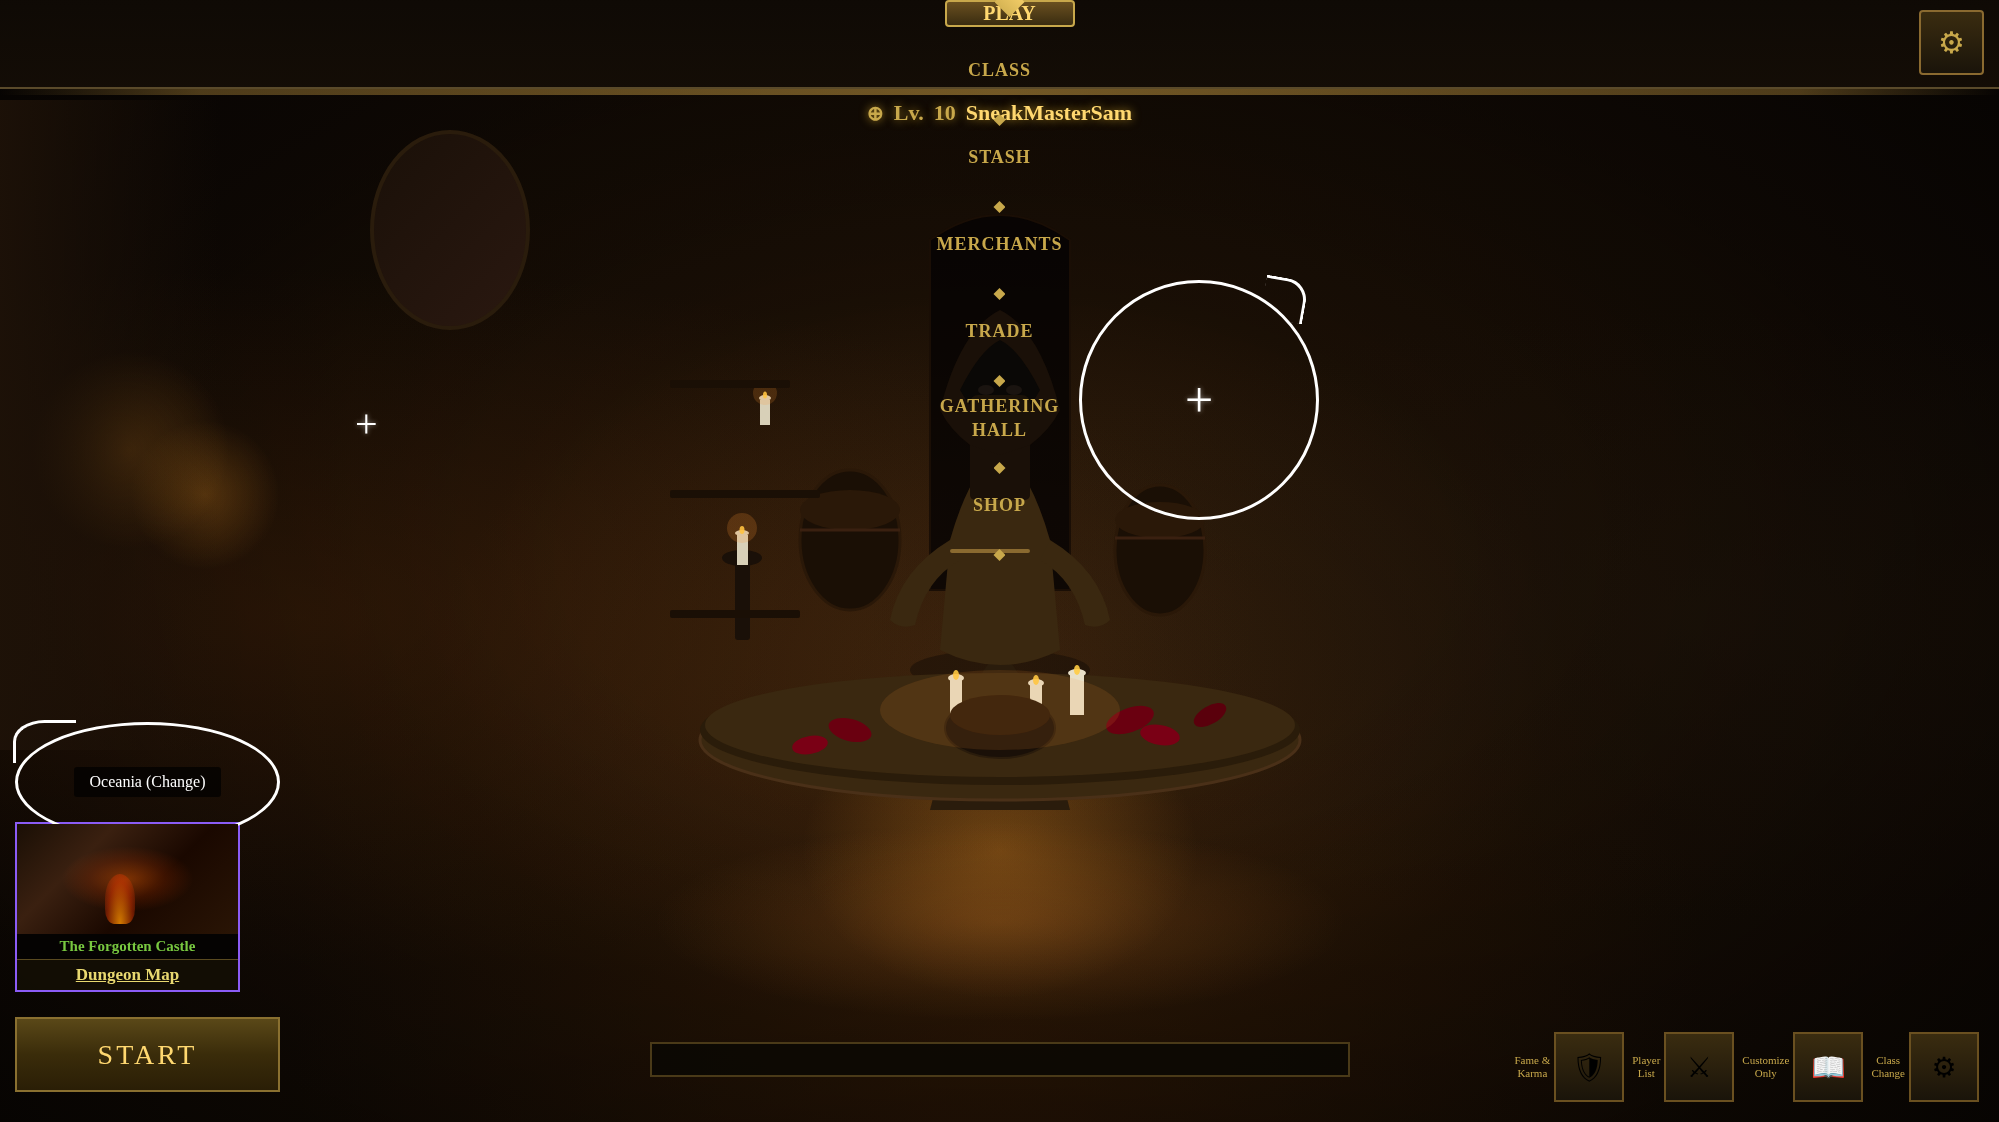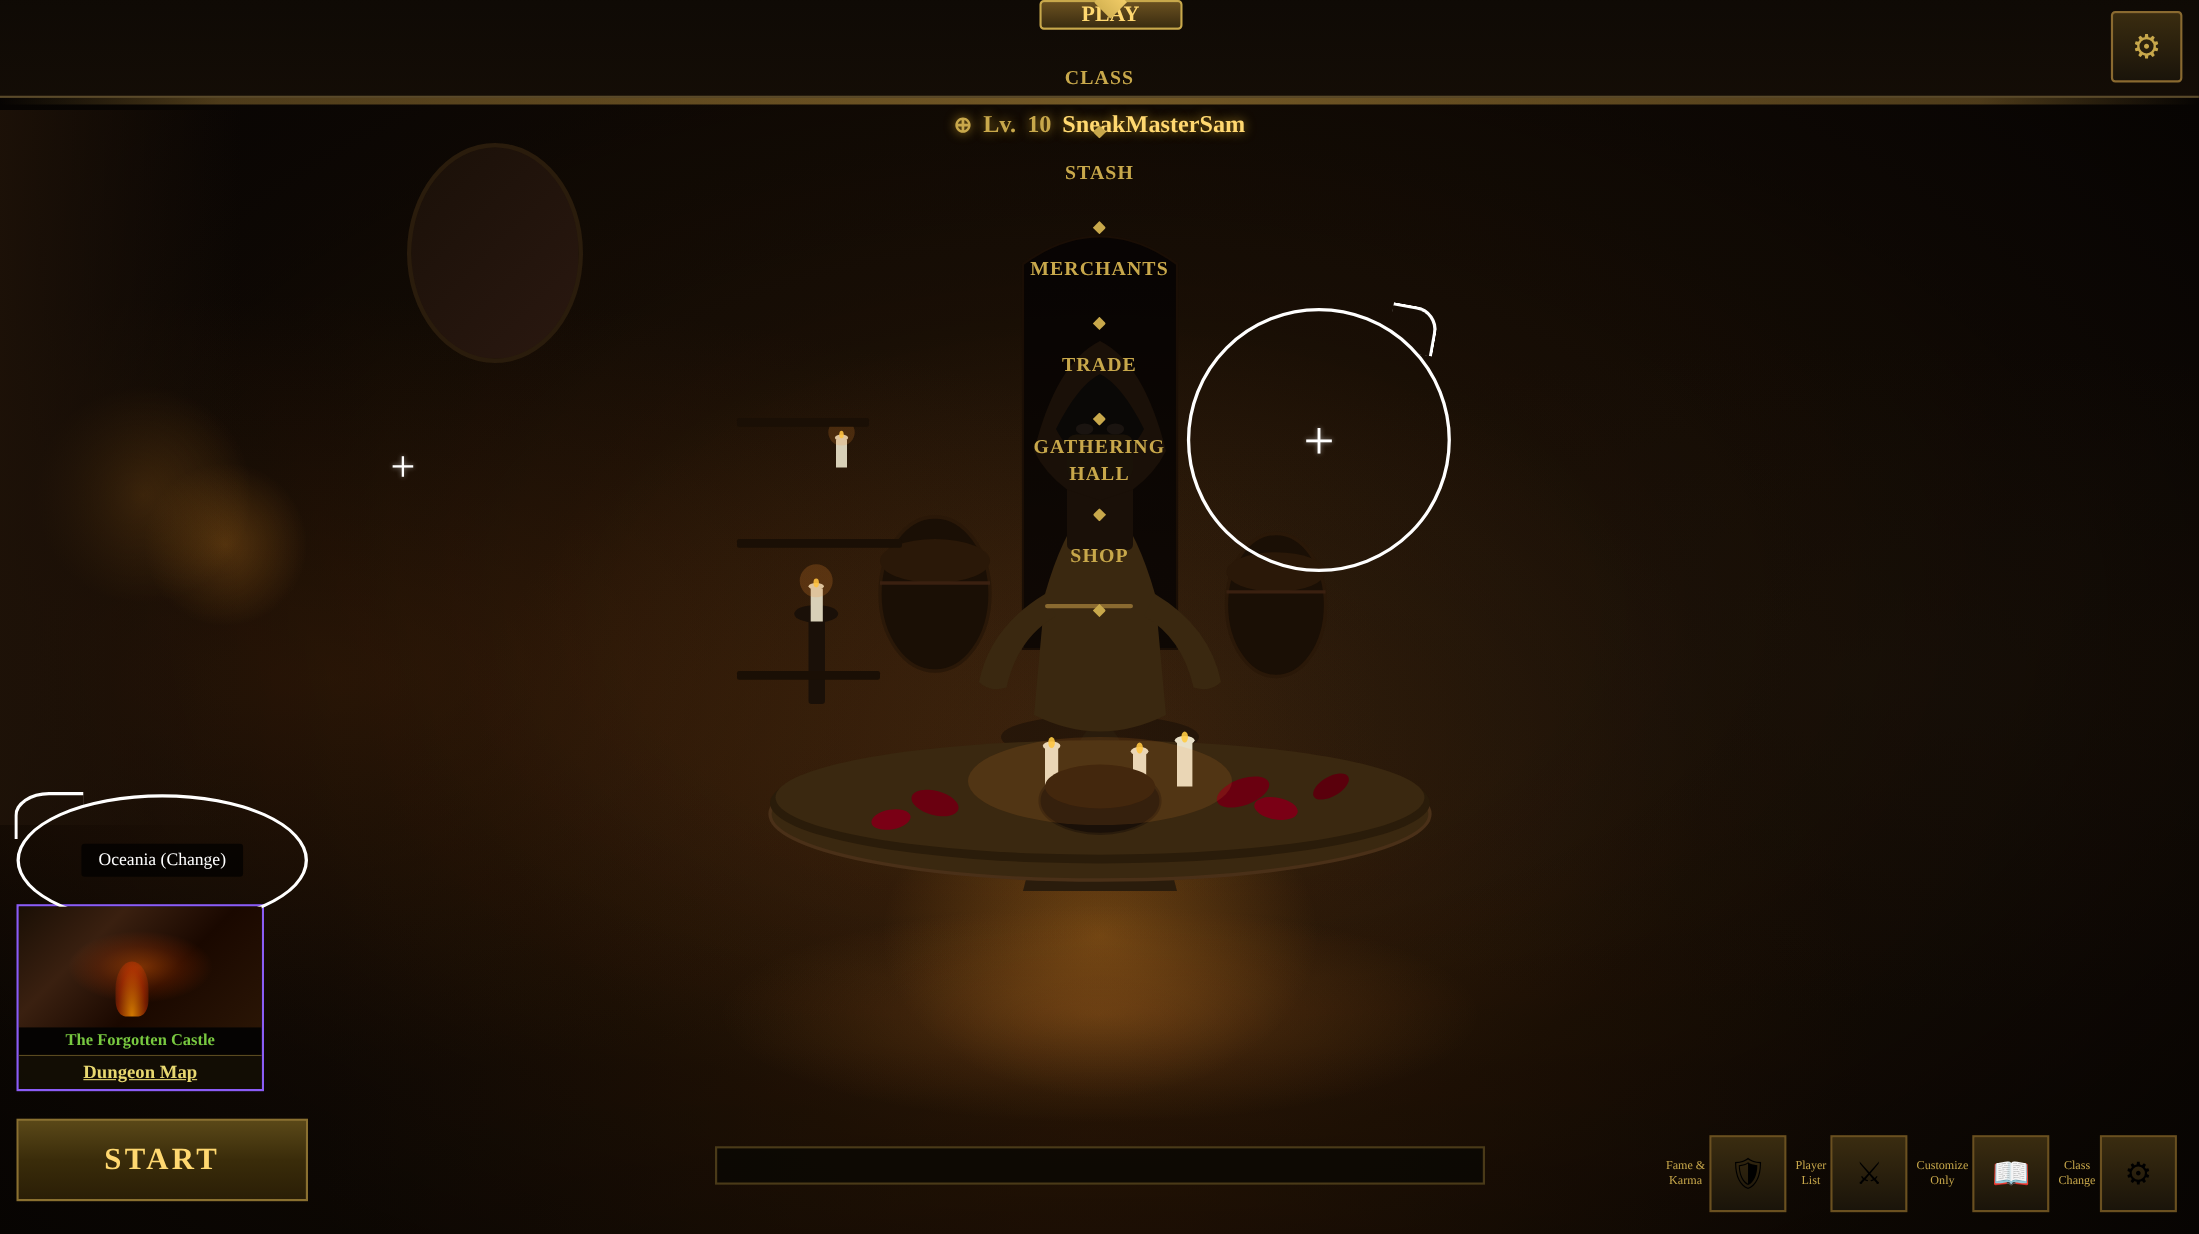--- a/index.html
+++ b/index.html
@@ -324,21 +324,21 @@
       display: flex;
       align-items: center;
       justify-content: center;
       cursor: pointer;
       z-index: 50;
     }
 
     .start-text {
       color: #ffd870;
       font-size: 28px;
-      font-weight: bold;
+      font-weight: normal;
       text-transform: uppercase;
       letter-spacing: 3px;
     }
 
     
     #bottom-bar {
       position: absolute;
       bottom: 45px;
       left: 50%;
       transform: translateX(-50%);

